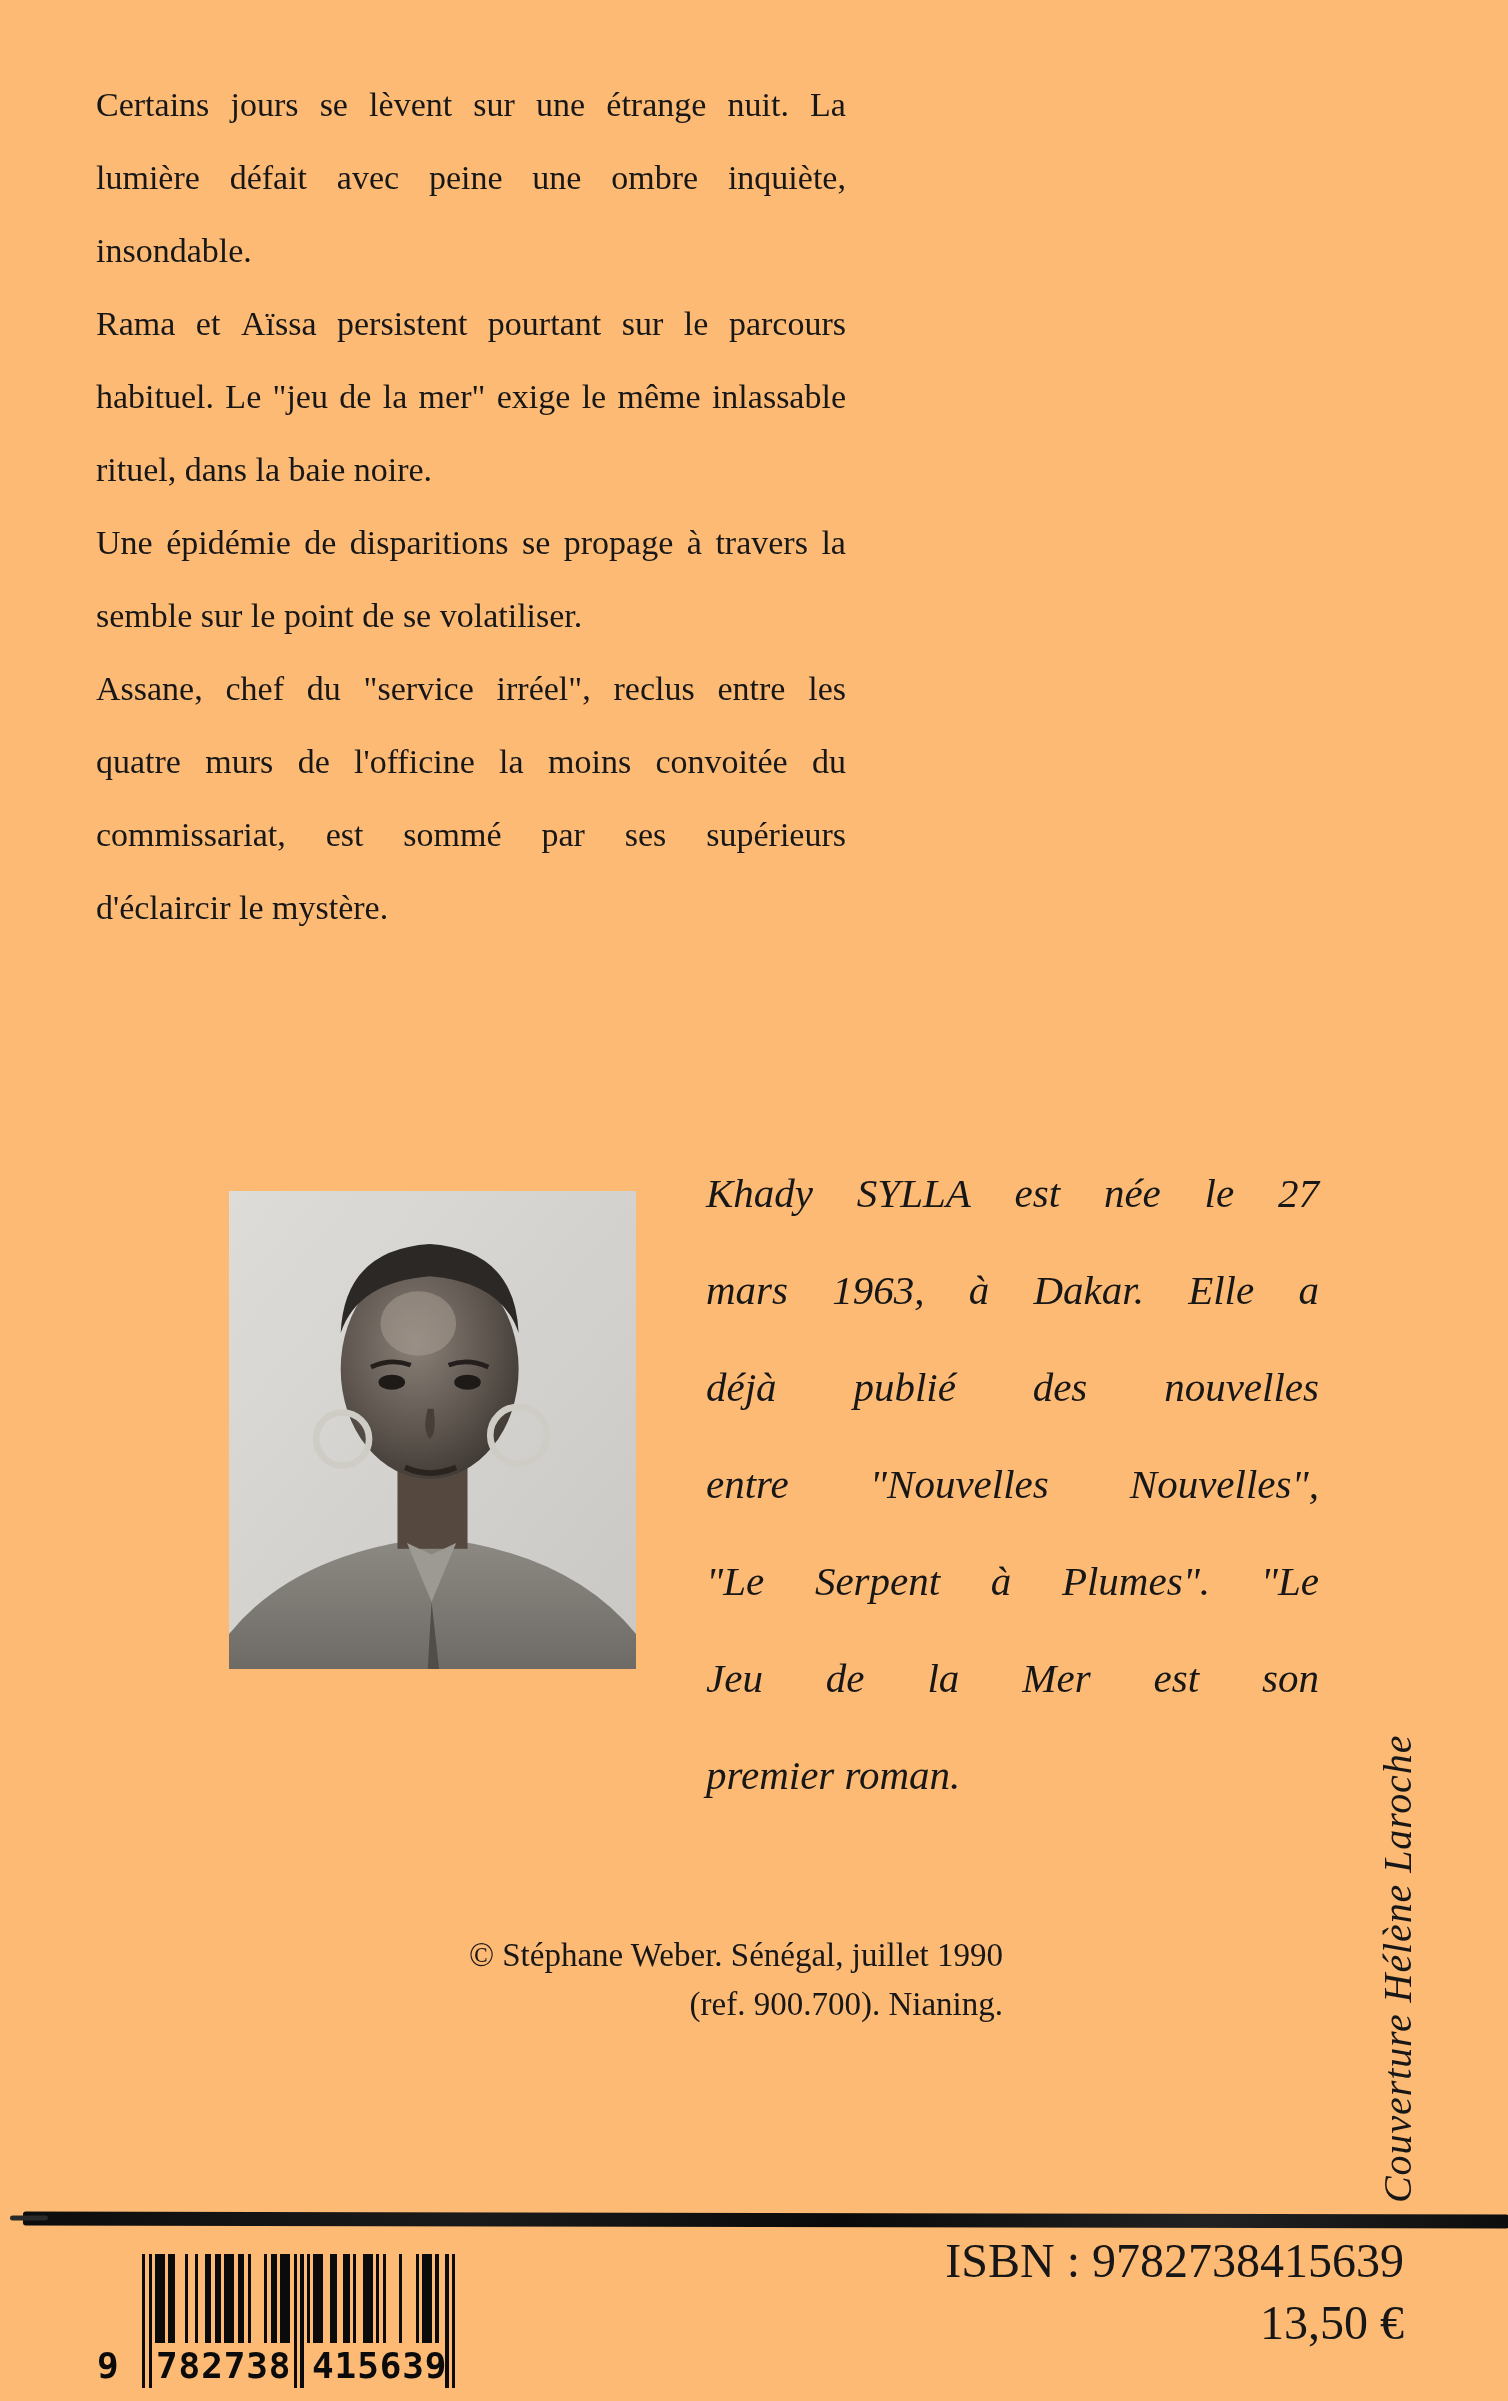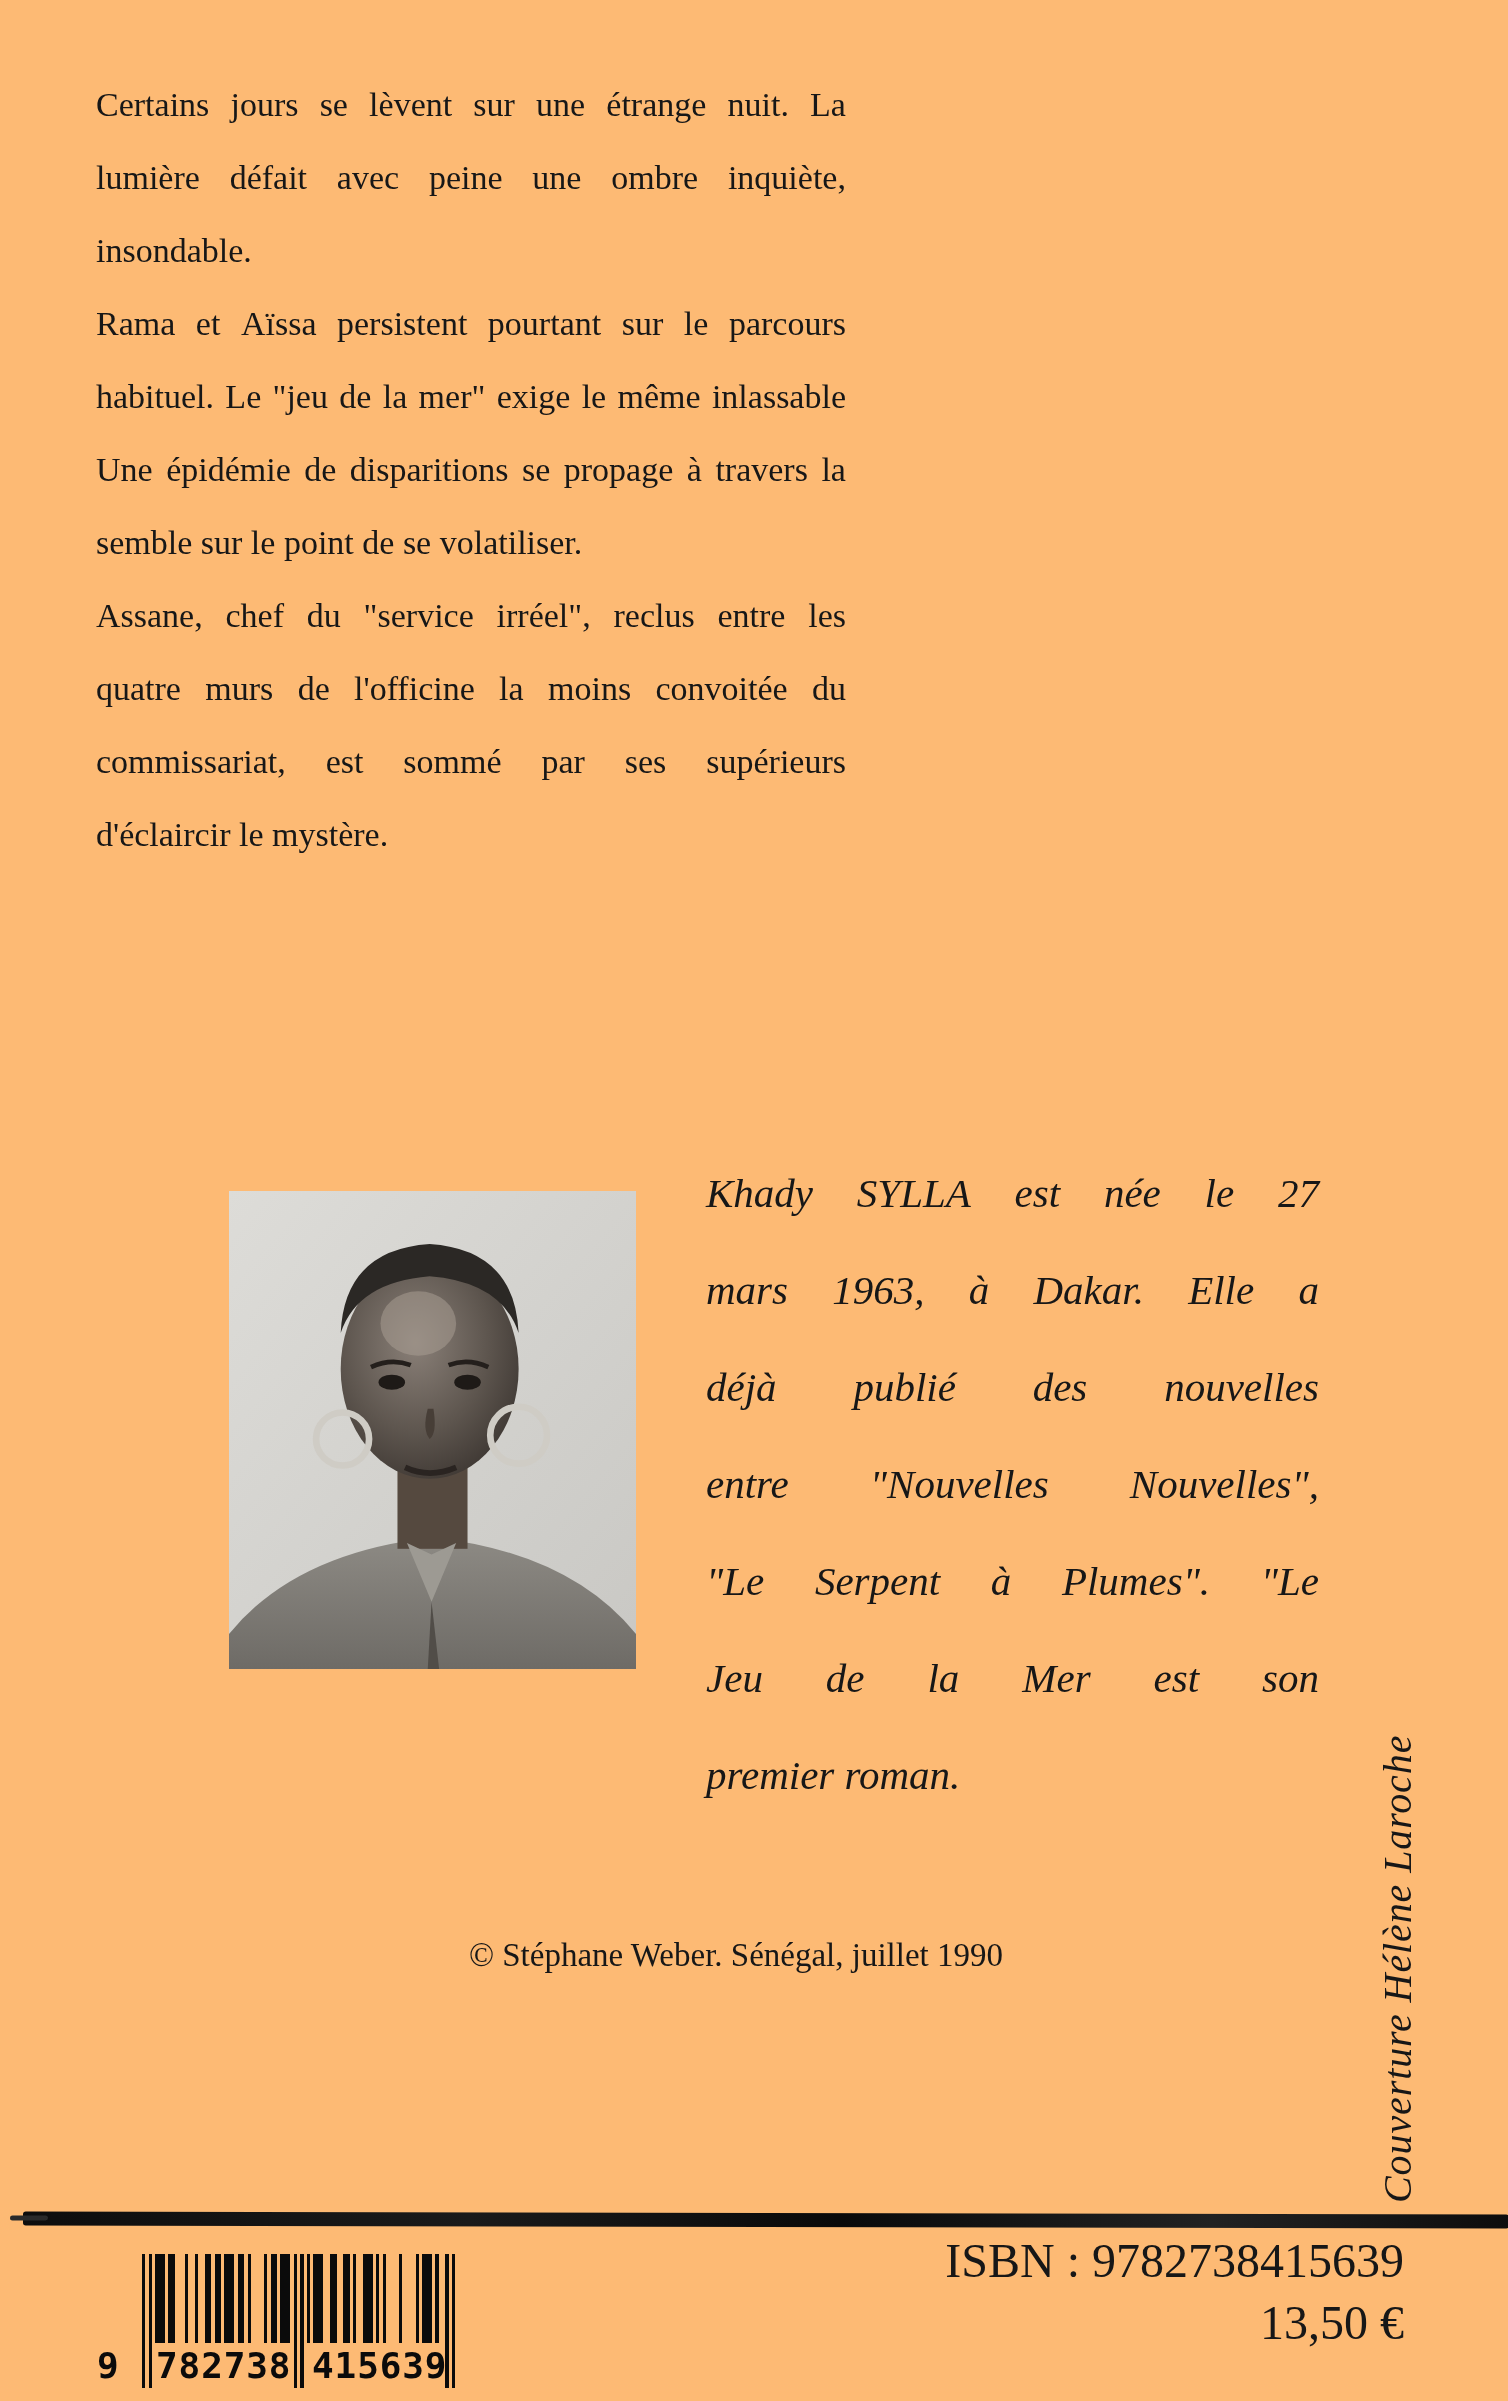--- a/index.html
+++ b/index.html
@@ -102,20 +102,21 @@
         <span>Le</span>
         <span>"jeu</span>
         <span>de</span>
         <span>la</span>
         <span>mer"</span>
         <span>exige</span>
         <span>le</span>
         <span>même</span>
         <span>inlassable</span>
       </div>
+    <div class="line">rituel, dans la baie noire.</div>
     <div class="line jl">
         <span>Une</span>
         <span>épidémie</span>
         <span>de</span>
         <span>disparitions</span>
         <span>se</span>
         <span>propage</span>
         <span>à</span>
         <span>travers</span>
         <span>la</span>
@@ -238,20 +239,21 @@
         <span>la</span>
         <span>Mer</span>
         <span>est</span>
         <span>son</span>
       </div>
     <div class="line">premier roman.</div>
   </section>
 
   <div class="credit">
     <div class="line">© Stéphane Weber. Sénégal, juillet 1990</div>
+    <div class="line">(ref. 900.700). Nianing.</div>
   </div>
 
   <div class="cover-credit">Couverture Hélène Laroche</div>
 
   <div class="tear"></div>
 
   <div class="barcode">
     <div class="bars">
         <div class="bcm on tall"></div>
         <div class="bcm tall"></div>

